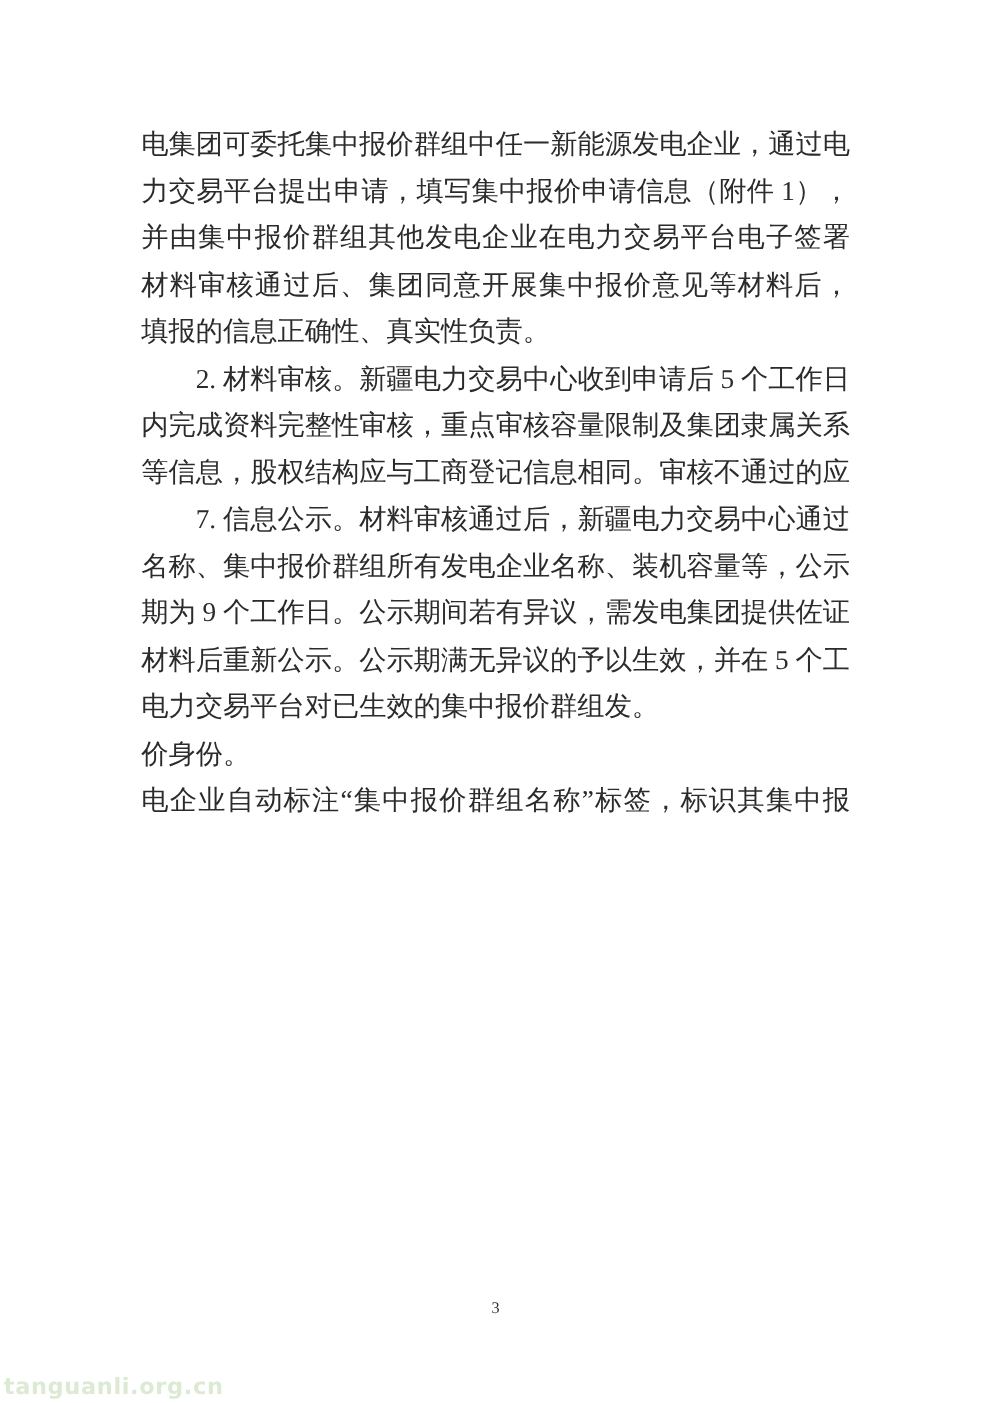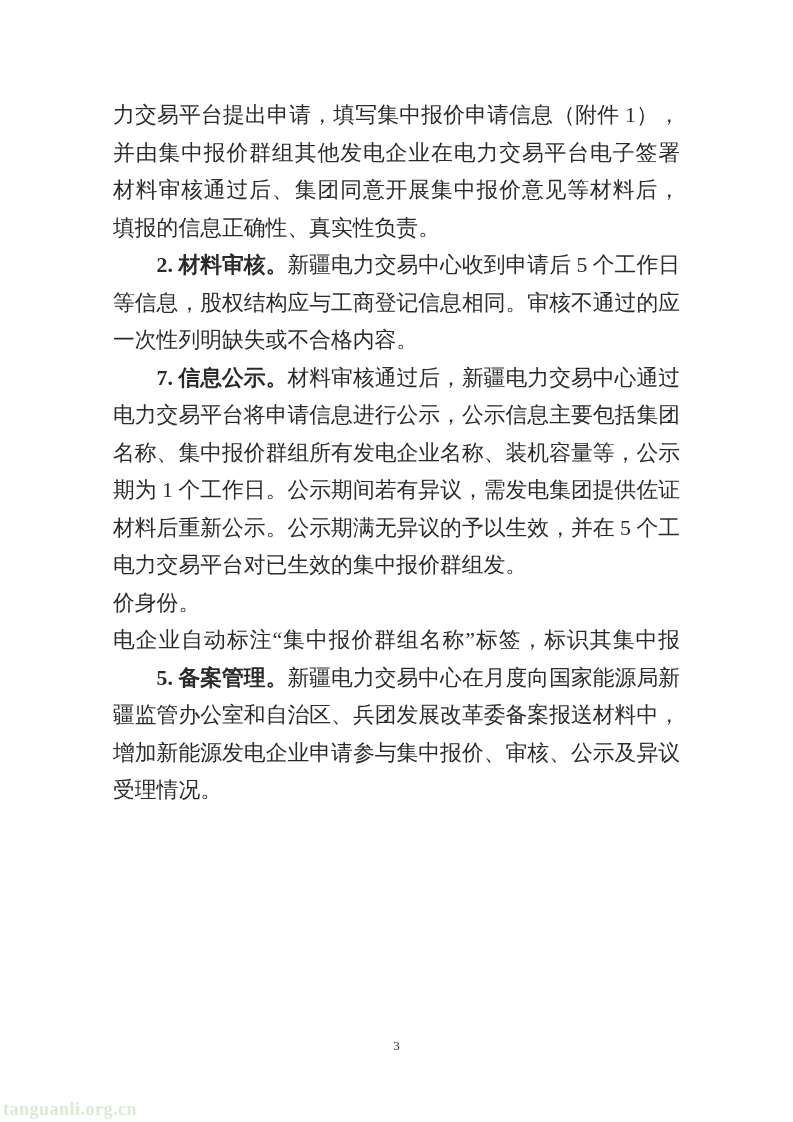--- a/index.html
+++ b/index.html
@@ -32,21 +32,21 @@
     text-align: justify;
     text-align-last: justify;
   }
   .line.end {
     text-align-last: left;
   }
   .line.ind {
     padding-left: 43.6px;
   }
   b.lbl {
-    font-weight: 700;
+    font-weight: 400;
   }
   .page-number {
     position: absolute;
     top: 1038px;
     left: 0;
     width: 100%;
     text-align: center;
     font-size: 13px;
     color: #333333;
   }
@@ -60,44 +60,38 @@
     letter-spacing: 0.5px;
     color: #dcead4;
   }
 </style>
 </head>
 <body>
 
 <div class="page" style="background: rgb(255, 255, 255);">
   <div class="content" style="color: rgb(43, 43, 43);">
       <div class="para">
+        <div class="line"><span>电集团可委托集中报价群组中任一新能源发电企业，通过电</span></div>
         <div class="line"><span>力交易平台提出申请，填写集中报价申请信息（附件 1），</span></div>
         <div class="line"><span>并由集中报价群组其他发电企业在电力交易平台电子签署</span></div>
         <div class="line"><span>材料审核通过后、集团同意开展集中报价意见等材料后，</span></div>
         <div class="line end"><span>填报的信息正确性、真实性负责。</span></div>
       </div>
       <div class="para">
         <div class="line ind"><b class="lbl">2. 材料审核。</b><span>新疆电力交易中心收到申请后 5 个工作日</span></div>
+        <div class="line"><span>内完成资料完整性审核，重点审核容量限制及集团隶属关系</span></div>
         <div class="line"><span>等信息，股权结构应与工商登记信息相同。审核不通过的应</span></div>
-        <div class="line end"><span>一次性列明缺失或不合格内容。</span></div>
       </div>
       <div class="para">
         <div class="line ind"><b class="lbl">7. 信息公示。</b><span>材料审核通过后，新疆电力交易中心通过</span></div>
-        <div class="line"><span>电力交易平台将申请信息进行公示，公示信息主要包括集团</span></div>
         <div class="line"><span>名称、集中报价群组所有发电企业名称、装机容量等，公示</span></div>
-        <div class="line"><span>期为 1 个工作日。公示期间若有异议，需发电集团提供佐证</span></div>
+        <div class="line"><span>期为 9 个工作日。公示期间若有异议，需发电集团提供佐证</span></div>
         <div class="line"><span>材料后重新公示。公示期满无异议的予以生效，并在 5 个工</span></div>
         <div class="line end"><span>电力交易平台对已生效的集中报价群组发。</span></div>
       </div>
       <div class="para">
         <div class="line end"><span>价身份。</span></div>
         <div class="line"><span>电企业自动标注“集中报价群组名称”标签，标识其集中报</span></div>
       </div>
-      <div class="para">
-        <div class="line ind"><b class="lbl">5. 备案管理。</b><span>新疆电力交易中心在月度向国家能源局新</span></div>
-        <div class="line"><span>疆监管办公室和自治区、兵团发展改革委备案报送材料中，</span></div>
-        <div class="line"><span>增加新能源发电企业申请参与集中报价、审核、公示及异议</span></div>
-        <div class="line end"><span>受理情况。</span></div>
-      </div>
     </div>
   <div class="page-number">3</div>
-  <div class="watermark" style="color: rgb(220, 234, 212); font-family: Liberation Serif, serif;">tanguanli.org.cn</div>
+  <div class="watermark" style="color: rgb(220, 234, 212);">tanguanli.org.cn</div>
 </div>
 
 </body></html>

